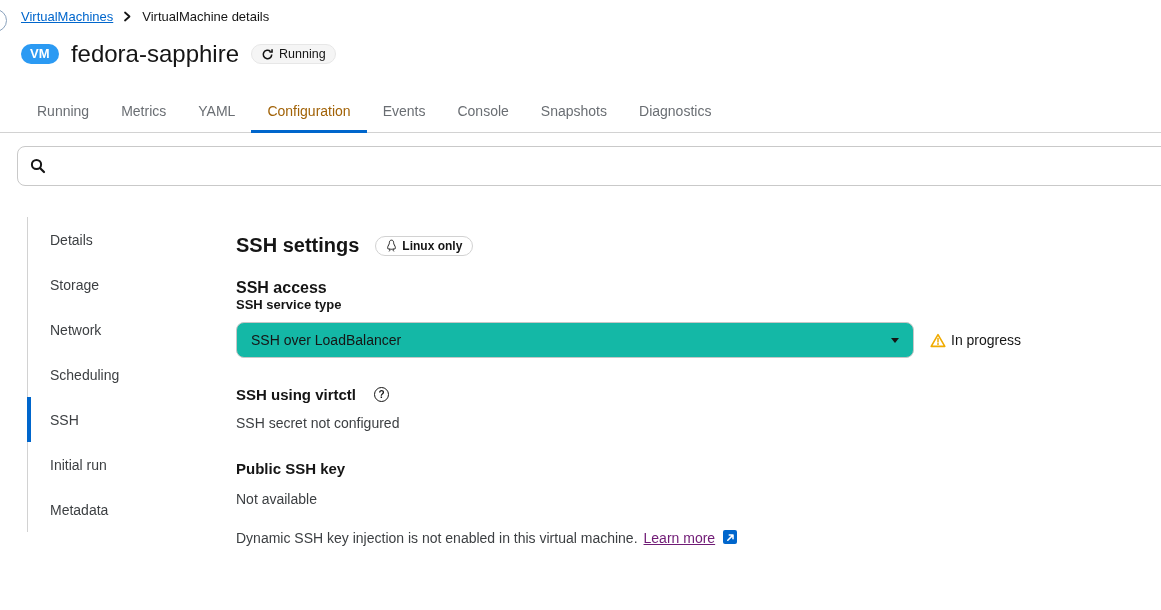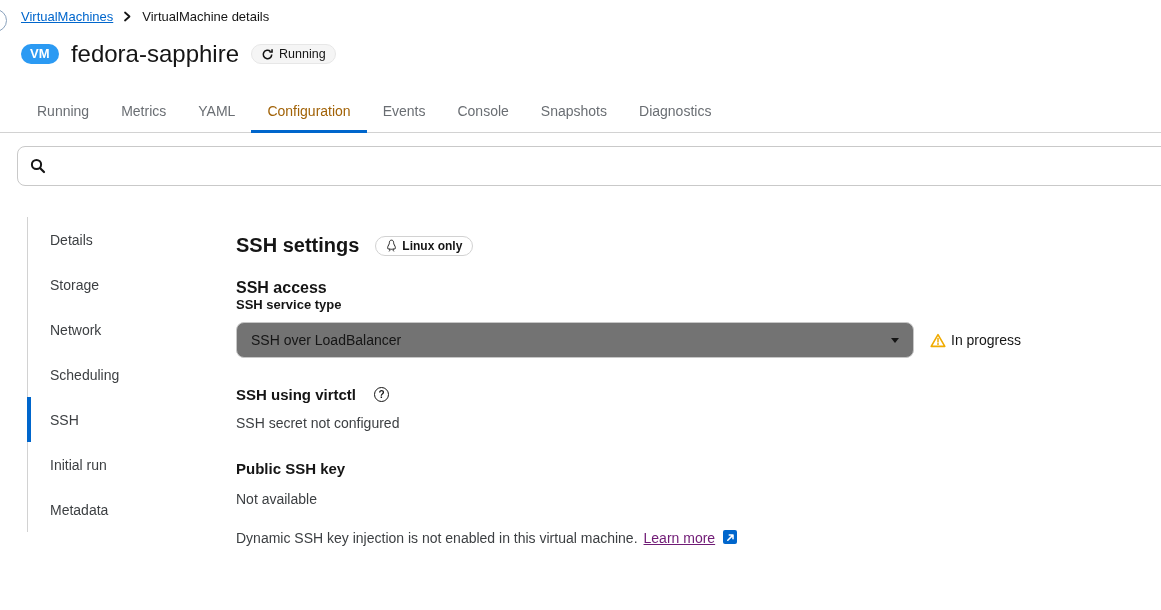--- a/index.html
+++ b/index.html
@@ -50,21 +50,21 @@
   
   .main { position:absolute; top:234px; left:236px; width:830px; }
   .h-settings { display:flex; align-items:center; gap:16px; }
   .h-settings h2 { font-size:20px; font-weight:600; }
   .os-badge { display:inline-flex; align-items:center; gap:5px; border:1px solid #d2d2d2;
     border-radius:12px; padding:2px 10px; font-size:12px; font-weight:600; color:#151515; }
   .sec-heading { margin-top:22px; font-size:16px; font-weight:600; }
   .fld-label { margin-top:0; font-size:13px; font-weight:700; }
   .select-row { margin-top:10px; display:flex; align-items:center; }
   .select { width:678px; height:36px; border:1px solid #c7c7c7; border-radius:8px;
-    display:flex; align-items:center; padding:0 14px; font-size:14px; cursor:pointer; background:#737373; }
+    display:flex; align-items:center; padding:0 14px; font-size:14px; cursor:pointer; background:#14b8a6; }
   .select .val { flex:1; }
   .caret { width:0; height:0; border-left:4.5px solid transparent; border-right:4.5px solid transparent;
     border-top:5.5px solid #151515; }
   .inline-status { display:flex; align-items:center; gap:5px; margin-left:16px; font-size:14px; color:#151515; }
   .sub-heading { margin-top:28px; font-size:15px; font-weight:600; display:flex; align-items:center; gap:18px; }
   .help-icon { width:15px; height:15px; border:1.5px solid #151515; border-radius:50%;
     display:inline-flex; align-items:center; justify-content:center; font-size:10px; font-weight:700; cursor:pointer; }
   .plain-text { margin-top:12px; font-size:14px; color:#3c3f42; }
   .gap-lg { margin-top:29px; }
   .note { margin-top:23px; font-size:14px; color:#3c3f42; display:flex; align-items:flex-start; gap:6px; }

